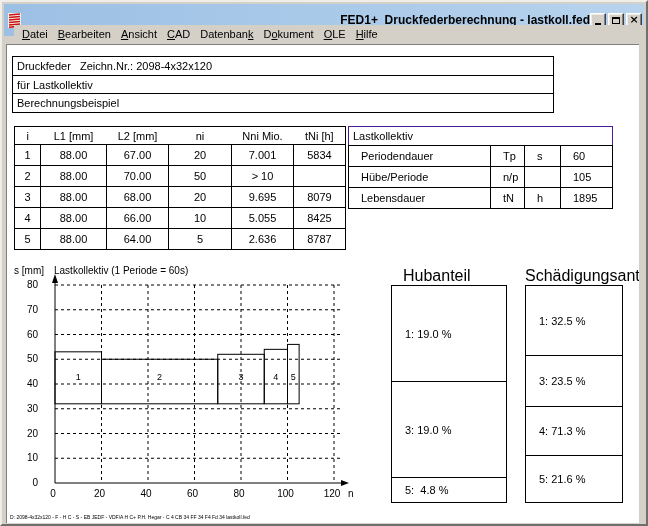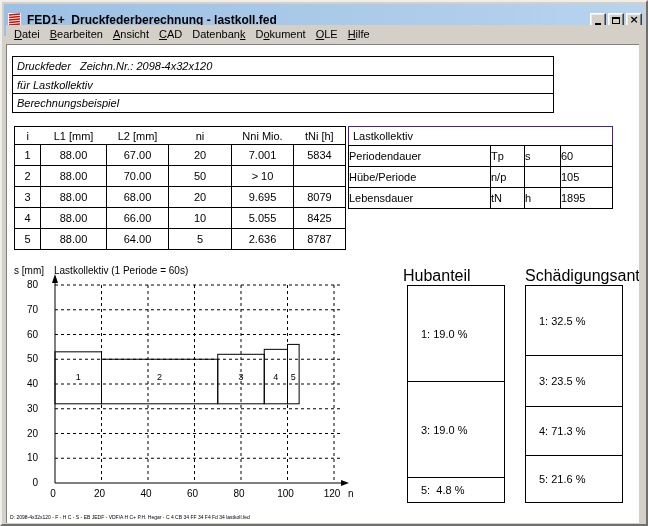--- a/index.html
+++ b/index.html
@@ -10,71 +10,71 @@
     position:relative; width:648px; height:526px;
     background:#D4D0C8;
     border-top:2px solid #F0EEE8; border-left:2px solid #F0EEE8;
     border-right:2px solid #6F6F6F; border-bottom:2px solid #6F6F6F;
   }
 
   
   .titlebar{
     position:absolute; left:2px; top:2px; right:2px; height:19px;
     background:linear-gradient(90deg,#9cc0e4,#b7d3ee);
-    display:flex; align-items:center; padding:16px 2px;
+    display:flex; align-items:center; padding:16px 2px;text-align:right;
   }
   .app-icon{ width:16px; height:15px; margin:0 3px 0 2px; flex:0 0 auto; }
   .title-text{
     flex:1 1 auto; font-size:12px; font-weight:bold; color:#000;
     white-space:pre; overflow:hidden; line-height:19px;
   }
   .winbtns{ display:flex; gap:2px; }
   .winbtn{
     width:16px; height:14px; background:#D4D0C8;
     border-top:1px solid #fff; border-left:1px solid #fff;
     border-right:1px solid #404040; border-bottom:1px solid #404040;
     box-shadow:inset -1px -1px 0 #808080, inset 1px 1px 0 #ECEAE4;
     display:flex; align-items:center; justify-content:center; cursor:pointer;
   }
   .glyph-min{ width:6px; height:2px; background:#000; margin-top:7px; }
   .glyph-max{ width:8px; height:7px; border:1px solid #000; border-top:2px solid #000; }
   .glyph-close{ font-size:11px; font-weight:bold; color:#000; line-height:10px; font-family:"DejaVu Sans", sans-serif; }
 
   
   .menubar{
-    position:absolute; left:4px; top:23px; right:2px; height:18px;
+    position:absolute; left:12px; top:23px; right:2px; height:18px;
     background:#D4D0C8; display:flex; align-items:center;
     font-size:11px; color:#000; padding-left:3px;
   }
   .menu-item{ padding:2px 5px; white-space:nowrap; cursor:default; }
 
   
   .client{
     position:absolute; left:4px; top:42px; width:633px; height:479px;
     background:#fff;
     border-top:1px solid #808080; border-left:1px solid #808080;
     overflow:hidden; font-size:11px; color:#000;
   }
 
   .header-box{
     position:absolute; left:5px; top:11px; width:542px; height:57px;
-    border:1px solid #000; display:flex; flex-direction:column;font-style:italic;
+    border:1px solid #000; display:flex; flex-direction:column;
   }
   .header-row{ flex:1 1 0; display:flex; align-items:center; padding-left:4px; white-space:pre; }
   .header-row + .header-row{ border-top:1px solid #000; }
 
   table{ border-collapse:collapse; table-layout:fixed; font-size:11px; color:#000; }
   .load-table{ position:absolute; left:7px; top:81px; width:331px; }
   .load-table th{ height:18px; font-weight:normal; text-align:center; border-bottom:1px solid #000; }
   .load-table td{ height:21px; text-align:center; border:1px solid #000; }
   .load-table{ border:1px solid #000; }
 
   .coll-table{ position:absolute; left:341px; top:81px; width:264px; border:1px solid #4c1d95; }
   .coll-table .coll-title td{ height:19px; text-align:left; padding-left:4px; border:none; border-bottom:1px solid #000; }
-  .coll-table td{ height:21px; text-align:left; padding-left:0; border:1px solid #000; white-space:nowrap; }
+  .coll-table td{ height:21px; text-align:left; padding-left:12px; border:1px solid #000; white-space:nowrap; }
 
   .chart-wrap{ position:absolute; left:0px; top:216px; width:350px; height:250px; }
 
   .stack-title{ position:absolute; font-size:16px; white-space:nowrap; }
   .stack-box{ position:absolute; border:1px solid #000; display:flex; flex-direction:column; background:#fff; }
   .stack-seg{ display:flex; align-items:center; padding-left:13px; white-space:pre; overflow:visible; min-height:0; }
   .stack-seg + .stack-seg{ border-top:1px solid #000; }
 
   .fineprint{
     position:absolute; left:3px; top:469px; width:300px;
@@ -274,21 +274,21 @@
           <text x="232" y="236" text-anchor="middle" font-size="10">80</text>
           <text x="278.5" y="236" text-anchor="middle" font-size="10">100</text>
           <text x="325" y="236" text-anchor="middle" font-size="10">120</text>
           <text x="341" y="236" font-size="10">n</text>
           <text x="7" y="13" font-size="10">s [mm]</text>
           <text x="47" y="13" font-size="10">Lastkollektiv (1 Periode = 60s)</text>
         </svg>
     </div>
 
     <div class="stack-title" style="left:396px; top:222px;">Hubanteil</div>
-    <div class="stack-box" style="left:400px; top:240px; width:98px; height:218px;" id="hub-stack">
+    <div class="stack-box" style="left:384px; top:240px; width:116px; height:218px;" id="hub-stack">
         <div class="stack-seg" style="flex-grow: 19; flex-basis: 0px;">1: 19.0 %</div>
         <div class="stack-seg" style="flex-grow: 19; flex-basis: 0px;">3: 19.0 %</div>
         <div class="stack-seg" style="flex-grow: 4.8; flex-basis: 0px;">5:  4.8 %</div>
       </div>
 
     <div class="stack-title" style="left:518px; top:222px;">Schädigungsanteil</div>
     <div class="stack-box" style="left:518px; top:240px; width:98px; height:218px;" id="schaed-stack">
         <div class="stack-seg" style="flex-grow: 32.5; flex-basis: 0px;">1: 32.5 %</div>
         <div class="stack-seg" style="flex-grow: 23.5; flex-basis: 0px;">3: 23.5 %</div>
         <div class="stack-seg" style="flex-grow: 22.5; flex-basis: 0px;">4: 71.3 %</div>

